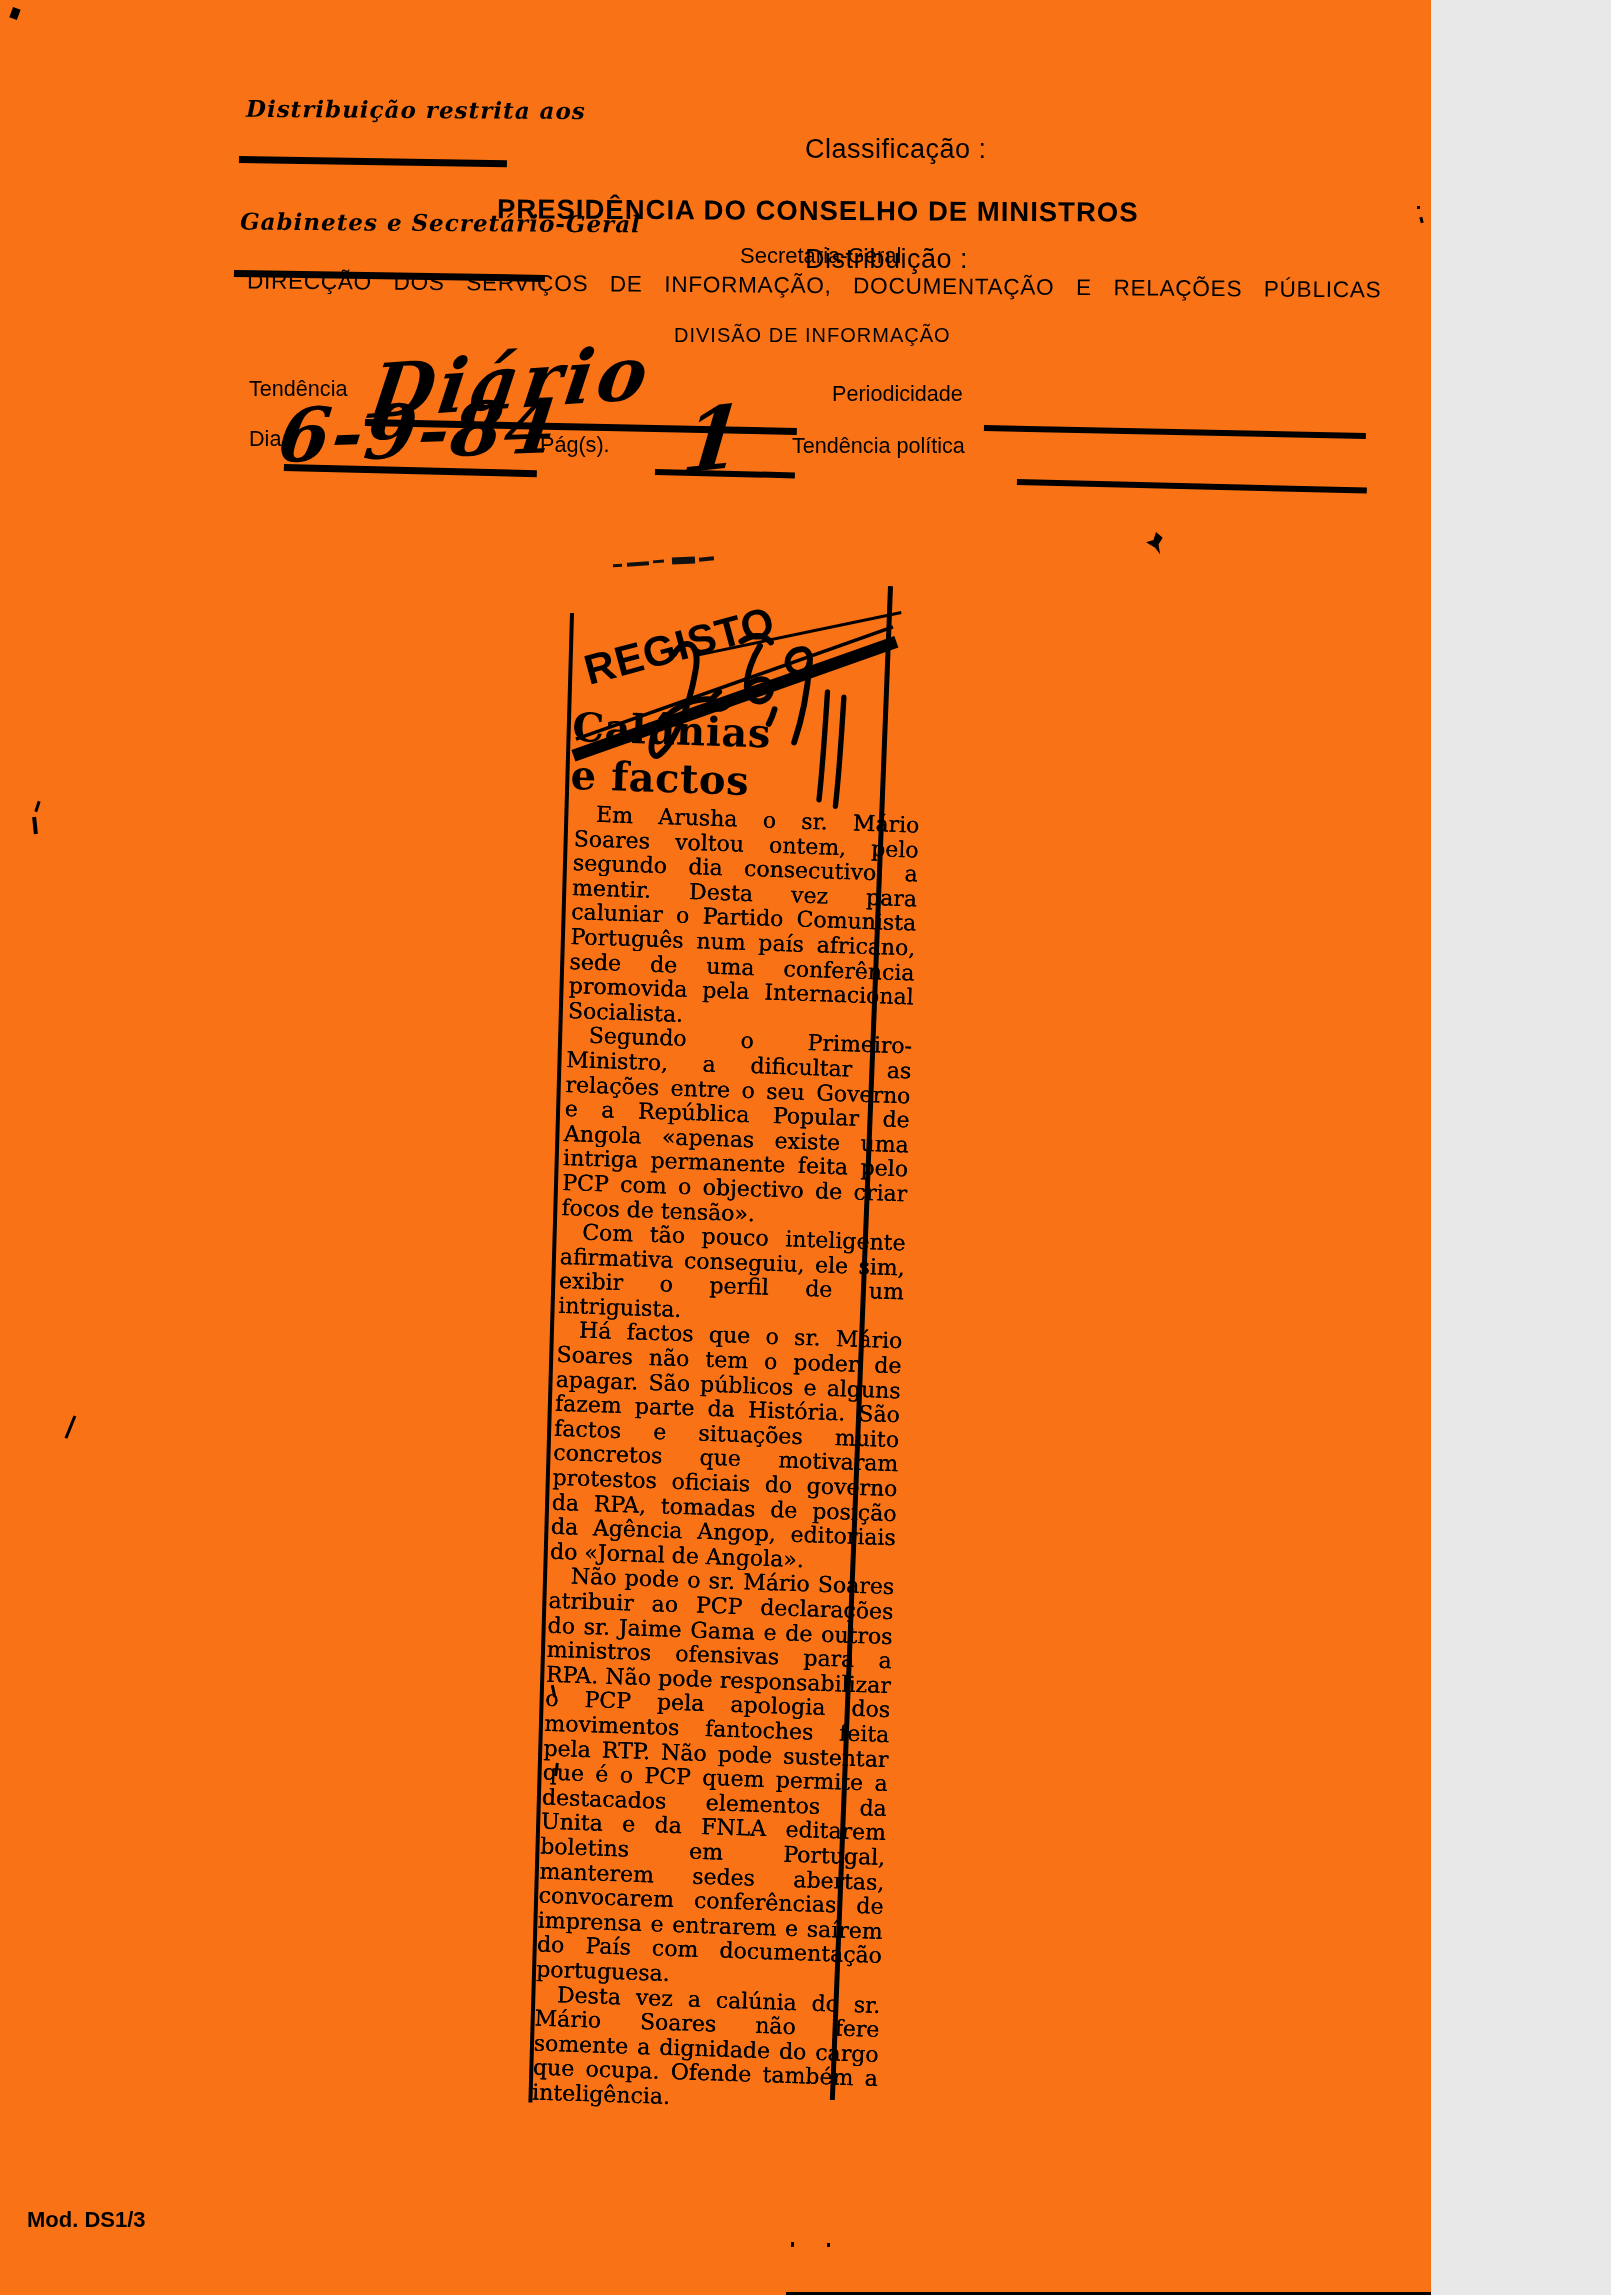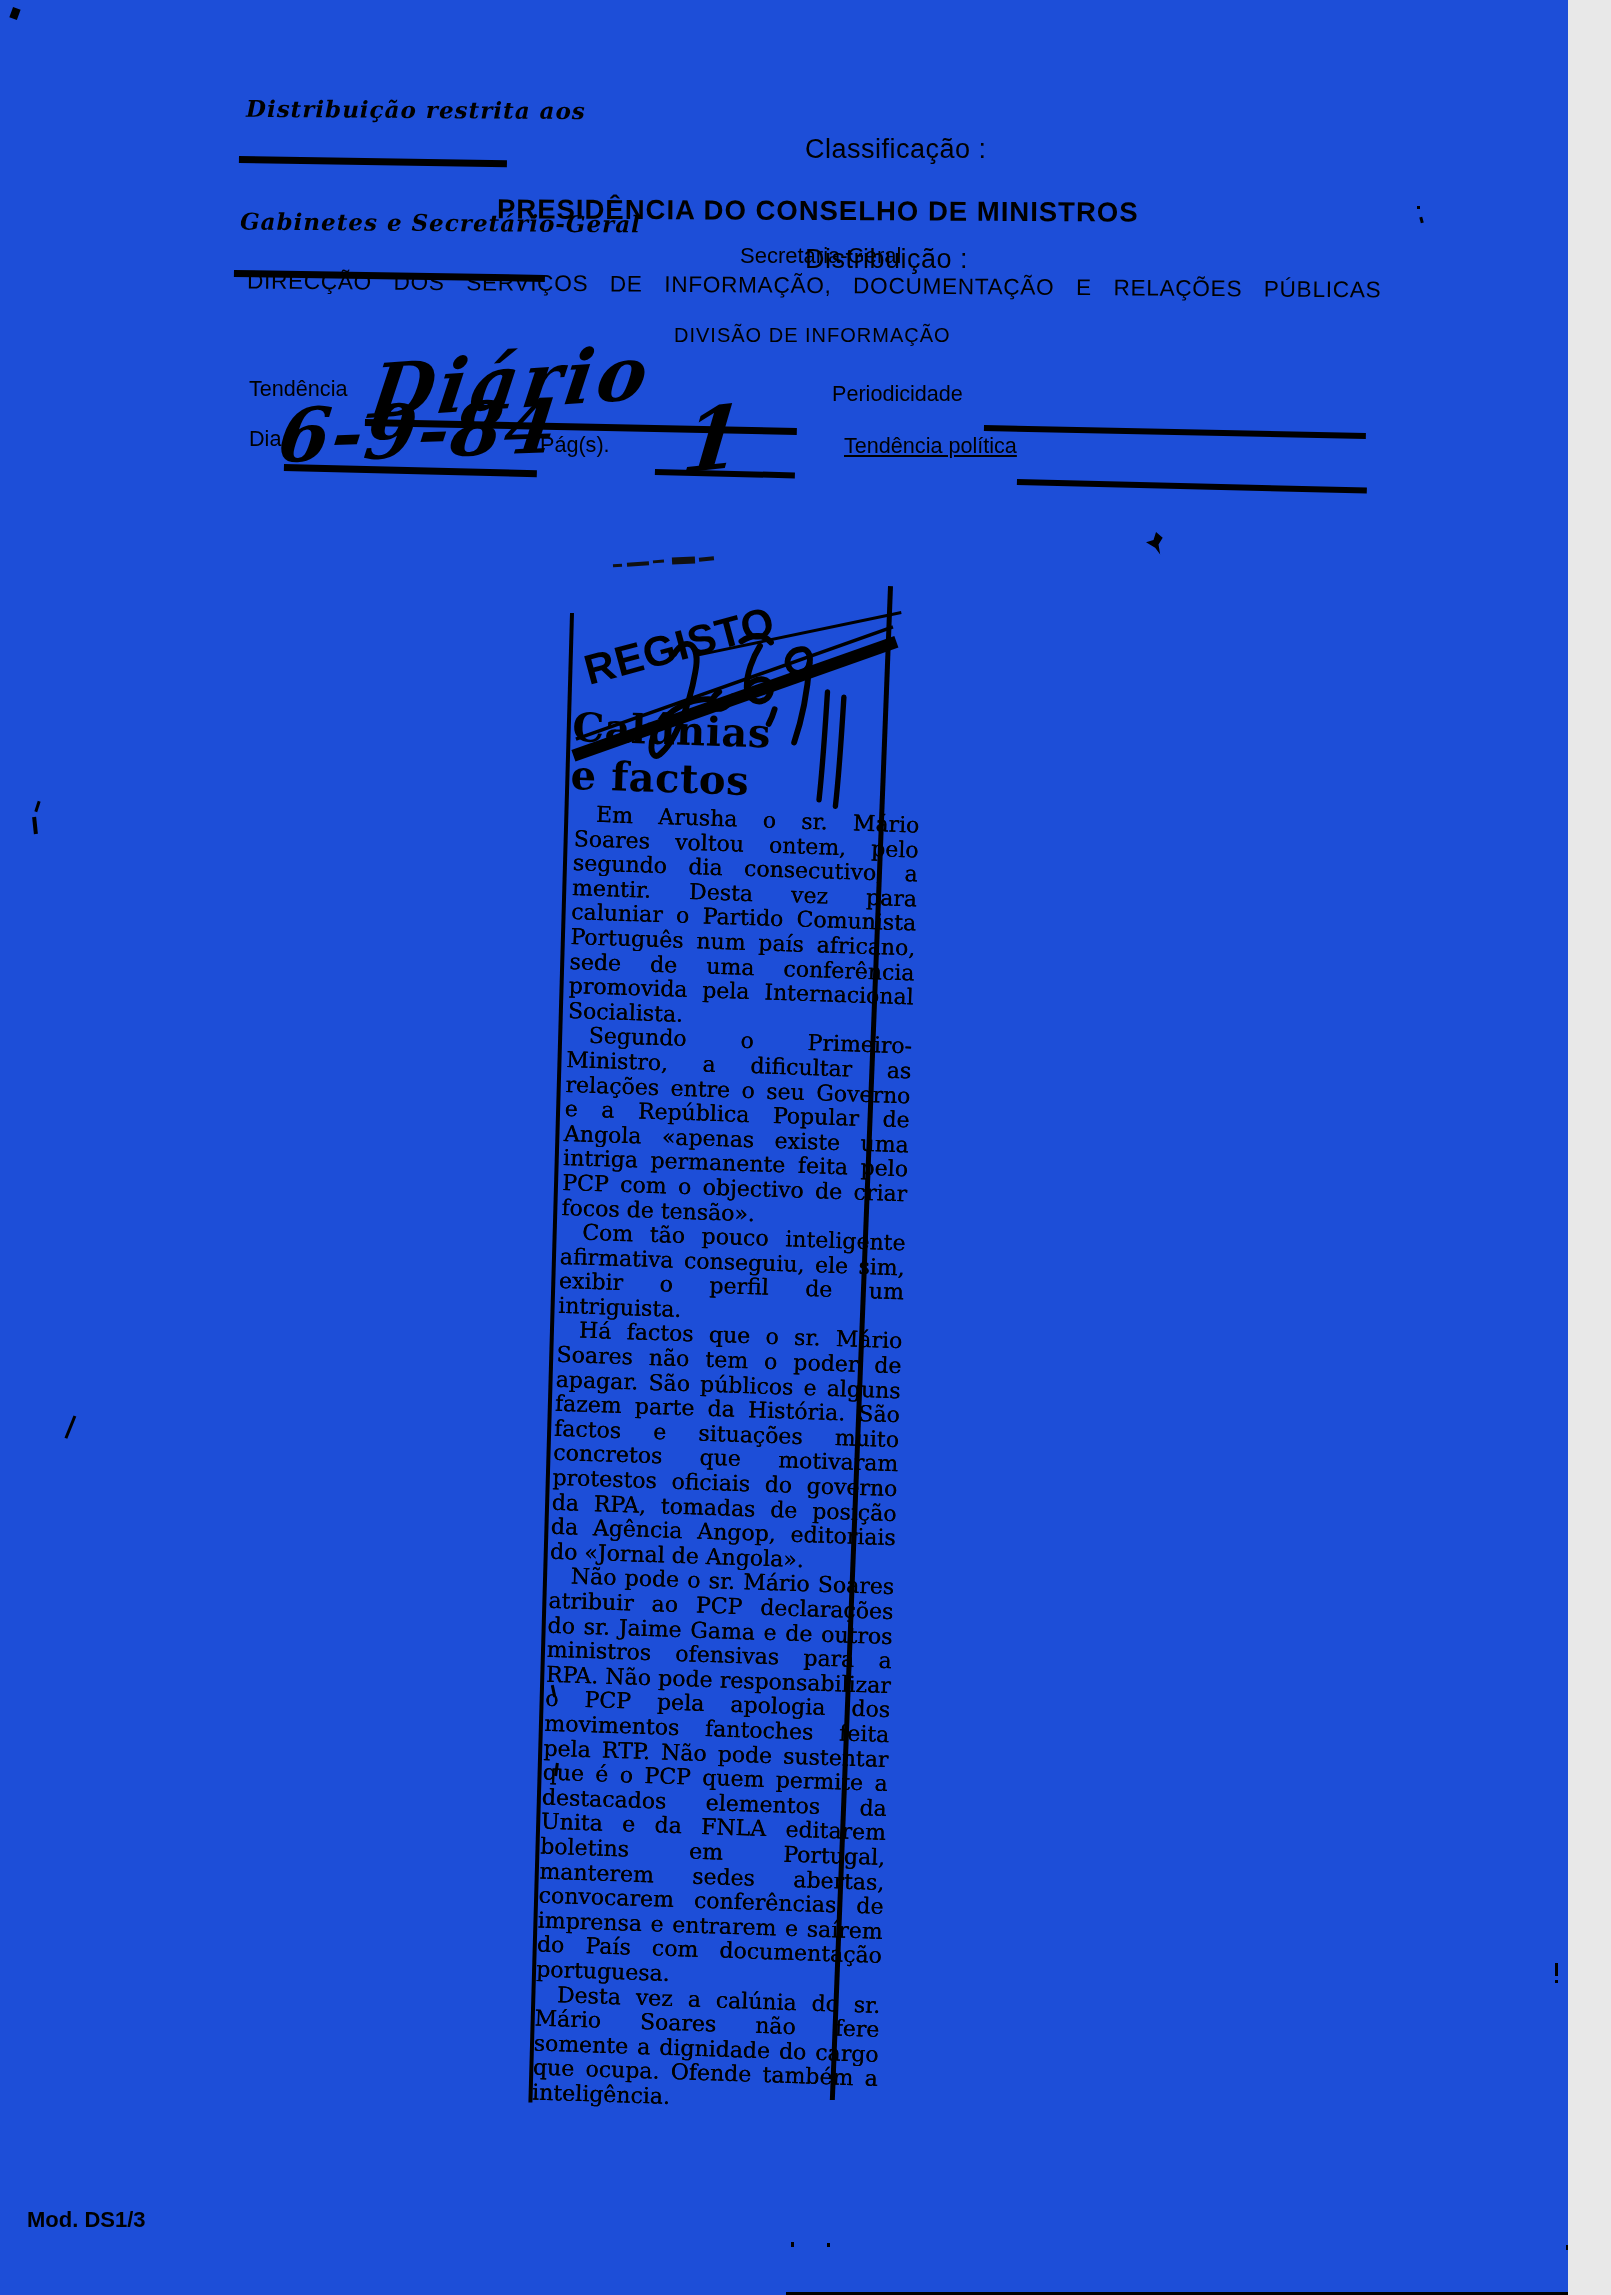--- a/index.html
+++ b/index.html
@@ -1,17 +1,17 @@
 <!DOCTYPE html>
 <html style="font-size:7.9px"><head>
 <meta charset="utf-8">
 <style>
   html,body{margin:0;padding:0;background:#e8e8e8;}
-  #page{position:relative;width:1568px;height:2295px;background:#1d4ed8;overflow:hidden;
-        font-family:"Liberation Sans",sans-serif;color:#000;}
+  #page{position:relative;width:1383px;height:2295px;background:#f97316;overflow:hidden;
+        font-family:"Liberation Sans",sans-serif;color:#000;padding-left:48px;}
   .abs{position:absolute;}
   
   .script-note{font-family:"DejaVu Serif",serif;font-style:italic;font-weight:700;
                font-size:23px;letter-spacing:1px;white-space:nowrap;transform:rotate(0.4deg);}
   .bar{position:absolute;background:#000;transform-origin:0 0;}
   .plain-label{font-size:27px;letter-spacing:0.5px;white-space:nowrap;margin-top:32px;}
   .org-title{font-size:27.5px;font-weight:bold;letter-spacing:1px;white-space:nowrap;transform:rotate(0.3deg);}
   .org-sub{font-size:22px;white-space:nowrap;}
   .org-dir{font-size:22.6px;font-weight:500;letter-spacing:0.7px;word-spacing:14.7px;white-space:nowrap;transform:rotate(0.45deg);}
   .org-div{font-size:20px;font-weight:normal;letter-spacing:1px;white-space:nowrap;}
@@ -60,21 +60,21 @@
   <div class="bar" style="left:365px;top:419px;width:432px;height:7.4px;transform:rotate(1.2deg);"></div>
   <div class="abs field-label" style="left:832px;top:381px;">Periodicidade</div>
   <div class="bar" style="left:984px;top:425px;width:382px;height:5.9px;transform:rotate(1.2deg);"></div>
 
   <div class="abs field-label" style="left:249px;top:426px;">Dia</div>
   <div class="abs hw hw-day" style="left:279px;top:388px;">6-9-84</div>
   <div class="bar" style="left:284px;top:464px;width:253px;height:7.4px;transform:rotate(1.4deg);"></div>
   <div class="abs field-label" style="left:540px;top:432px;">Pág(s).</div>
   <div class="abs hw hw-page" style="left:683px;top:388px;">1</div>
   <div class="bar" style="left:655px;top:469px;width:140px;height:6.4px;transform:rotate(1.4deg);"></div>
-  <div class="abs field-label" style="left:844px;top:433px;text-decoration:underline;">Tendência política</div>
+  <div class="abs field-label" style="left:792px;top:433px;">Tendência política</div>
   <div class="bar" style="left:1017px;top:479px;width:350px;height:5.9px;transform:rotate(1.4deg);"></div>
 
   <div class="clip-border" style="left:570px;top:613px;width:4.4px;height:1490px;transform:rotate(1.6deg);"></div>
   <div class="clip-border" style="left:888px;top:586px;width:4.9px;height:1515px;transform:rotate(2.2deg);"></div>
 
   <div id="clip">
 
     <svg class="abs" style="left:0;top:-44px;" width="373" height="231" viewBox="0 -90 760 380">
       <line x1="258" y1="78" x2="668" y2="-22" stroke="#000" stroke-width="6"></line>
       <line x1="14" y1="258" x2="652" y2="8" stroke="#000" stroke-width="7"></line>

